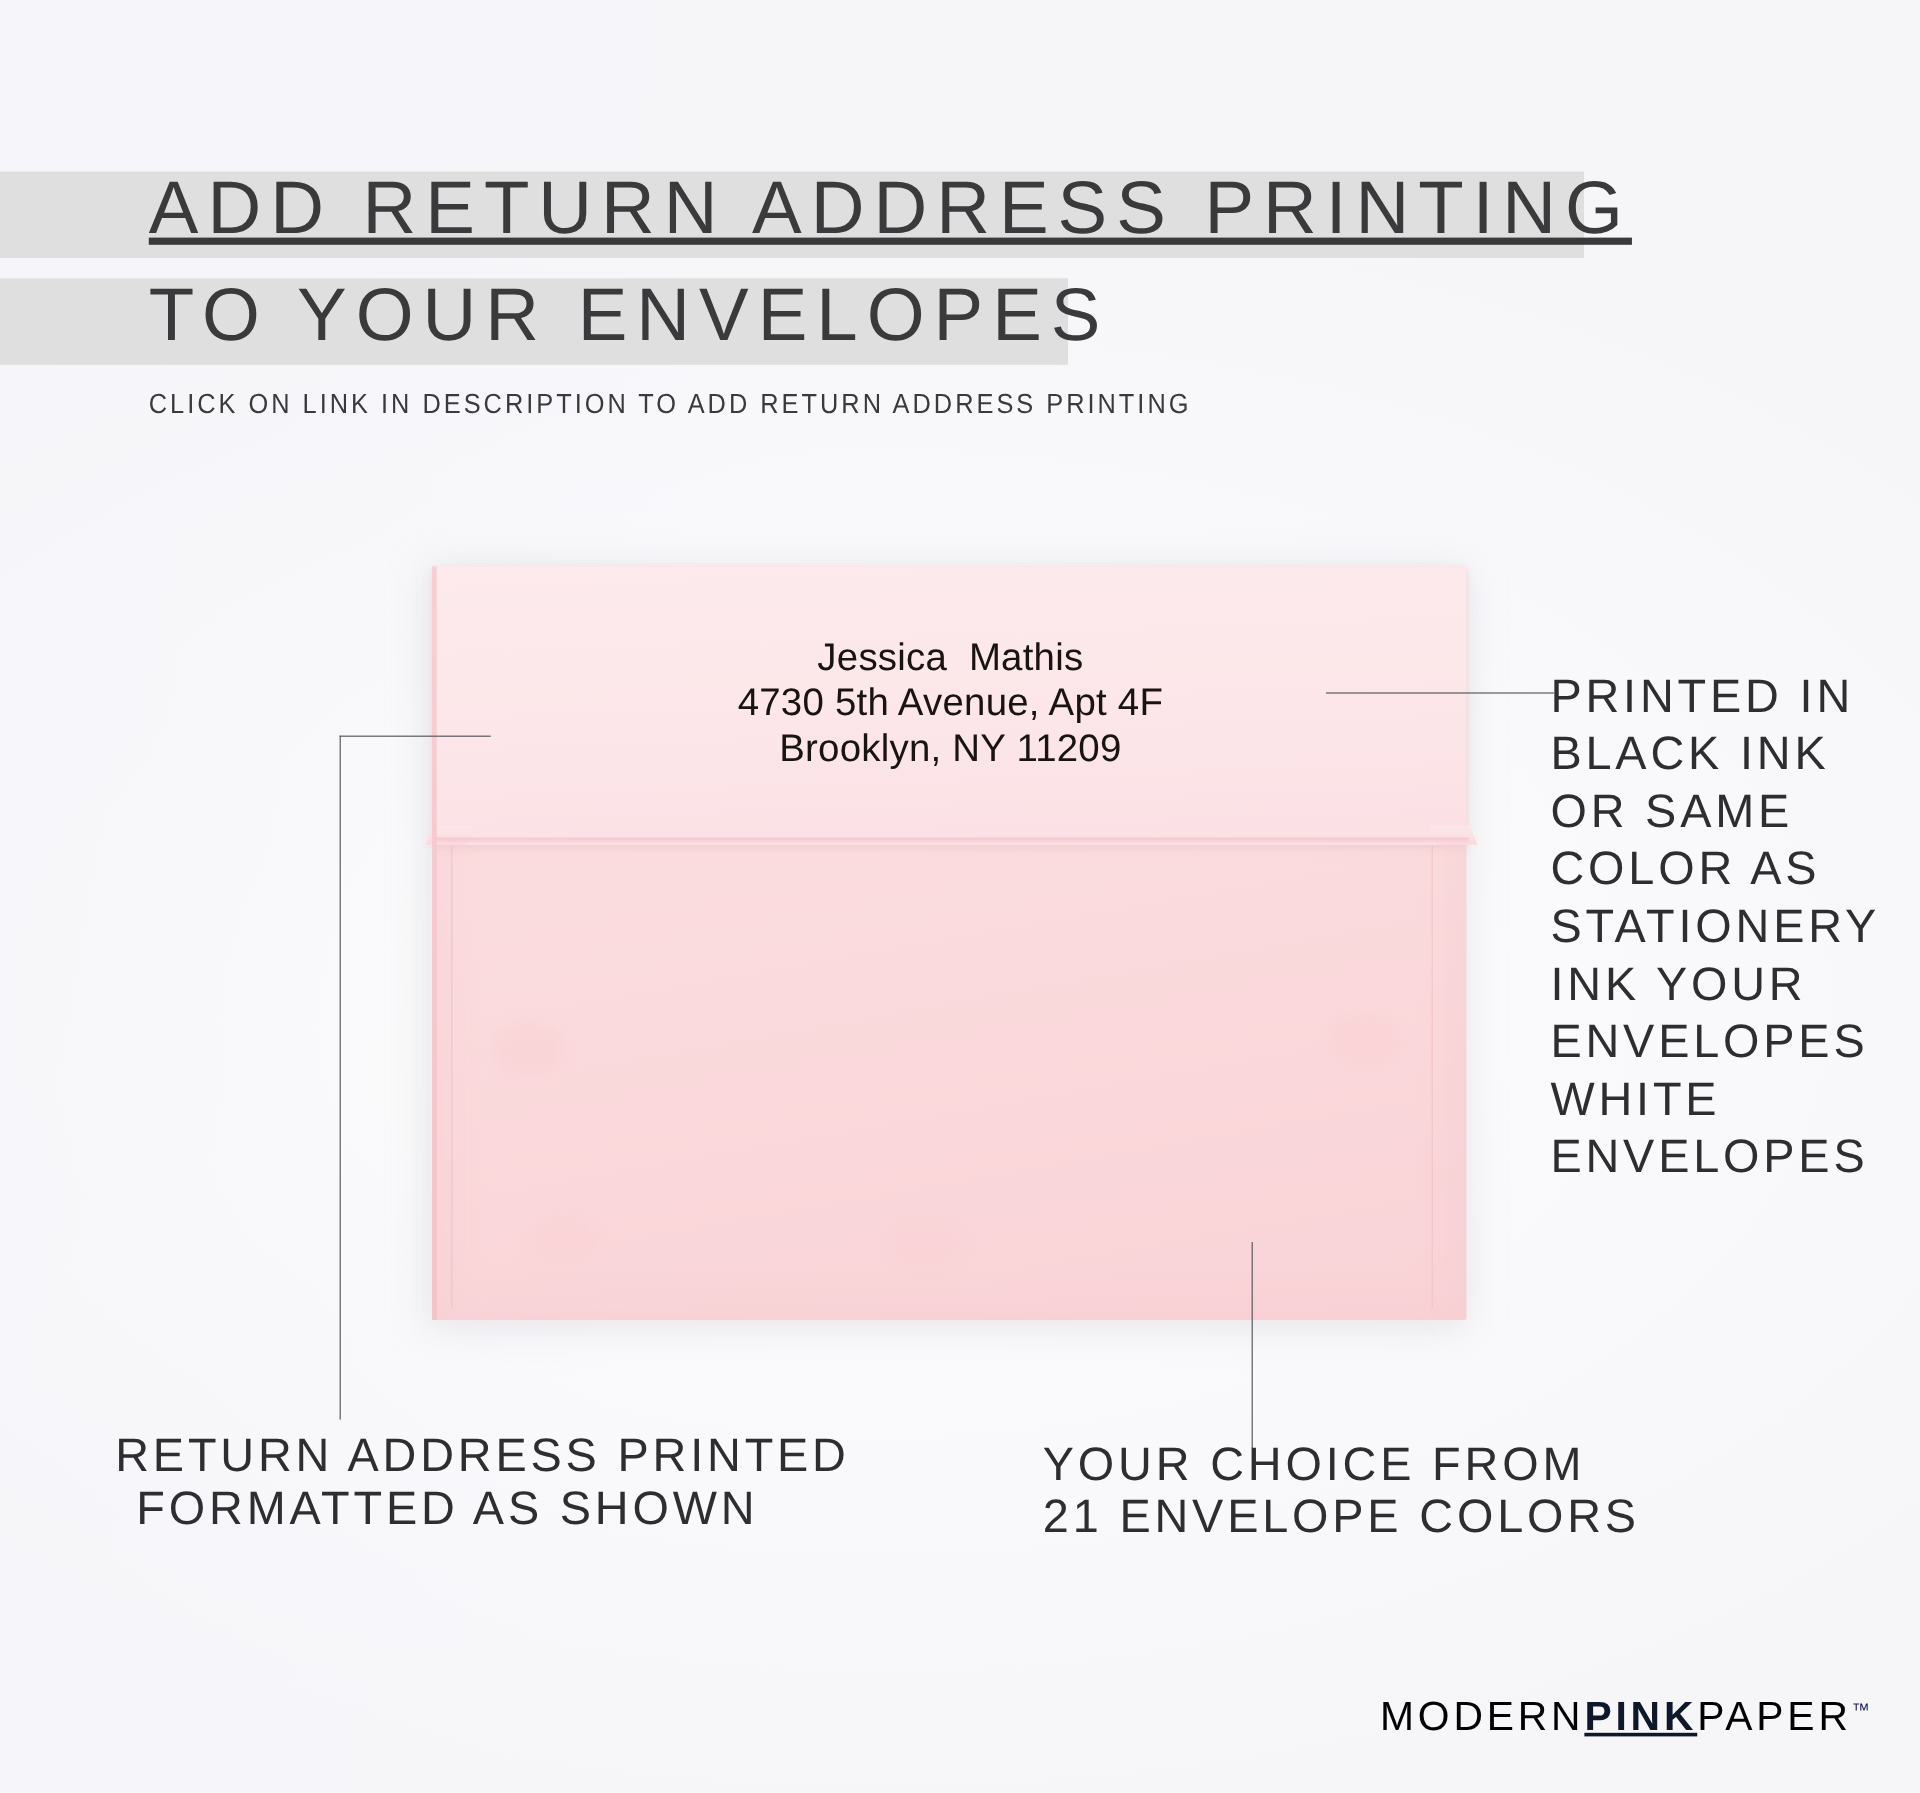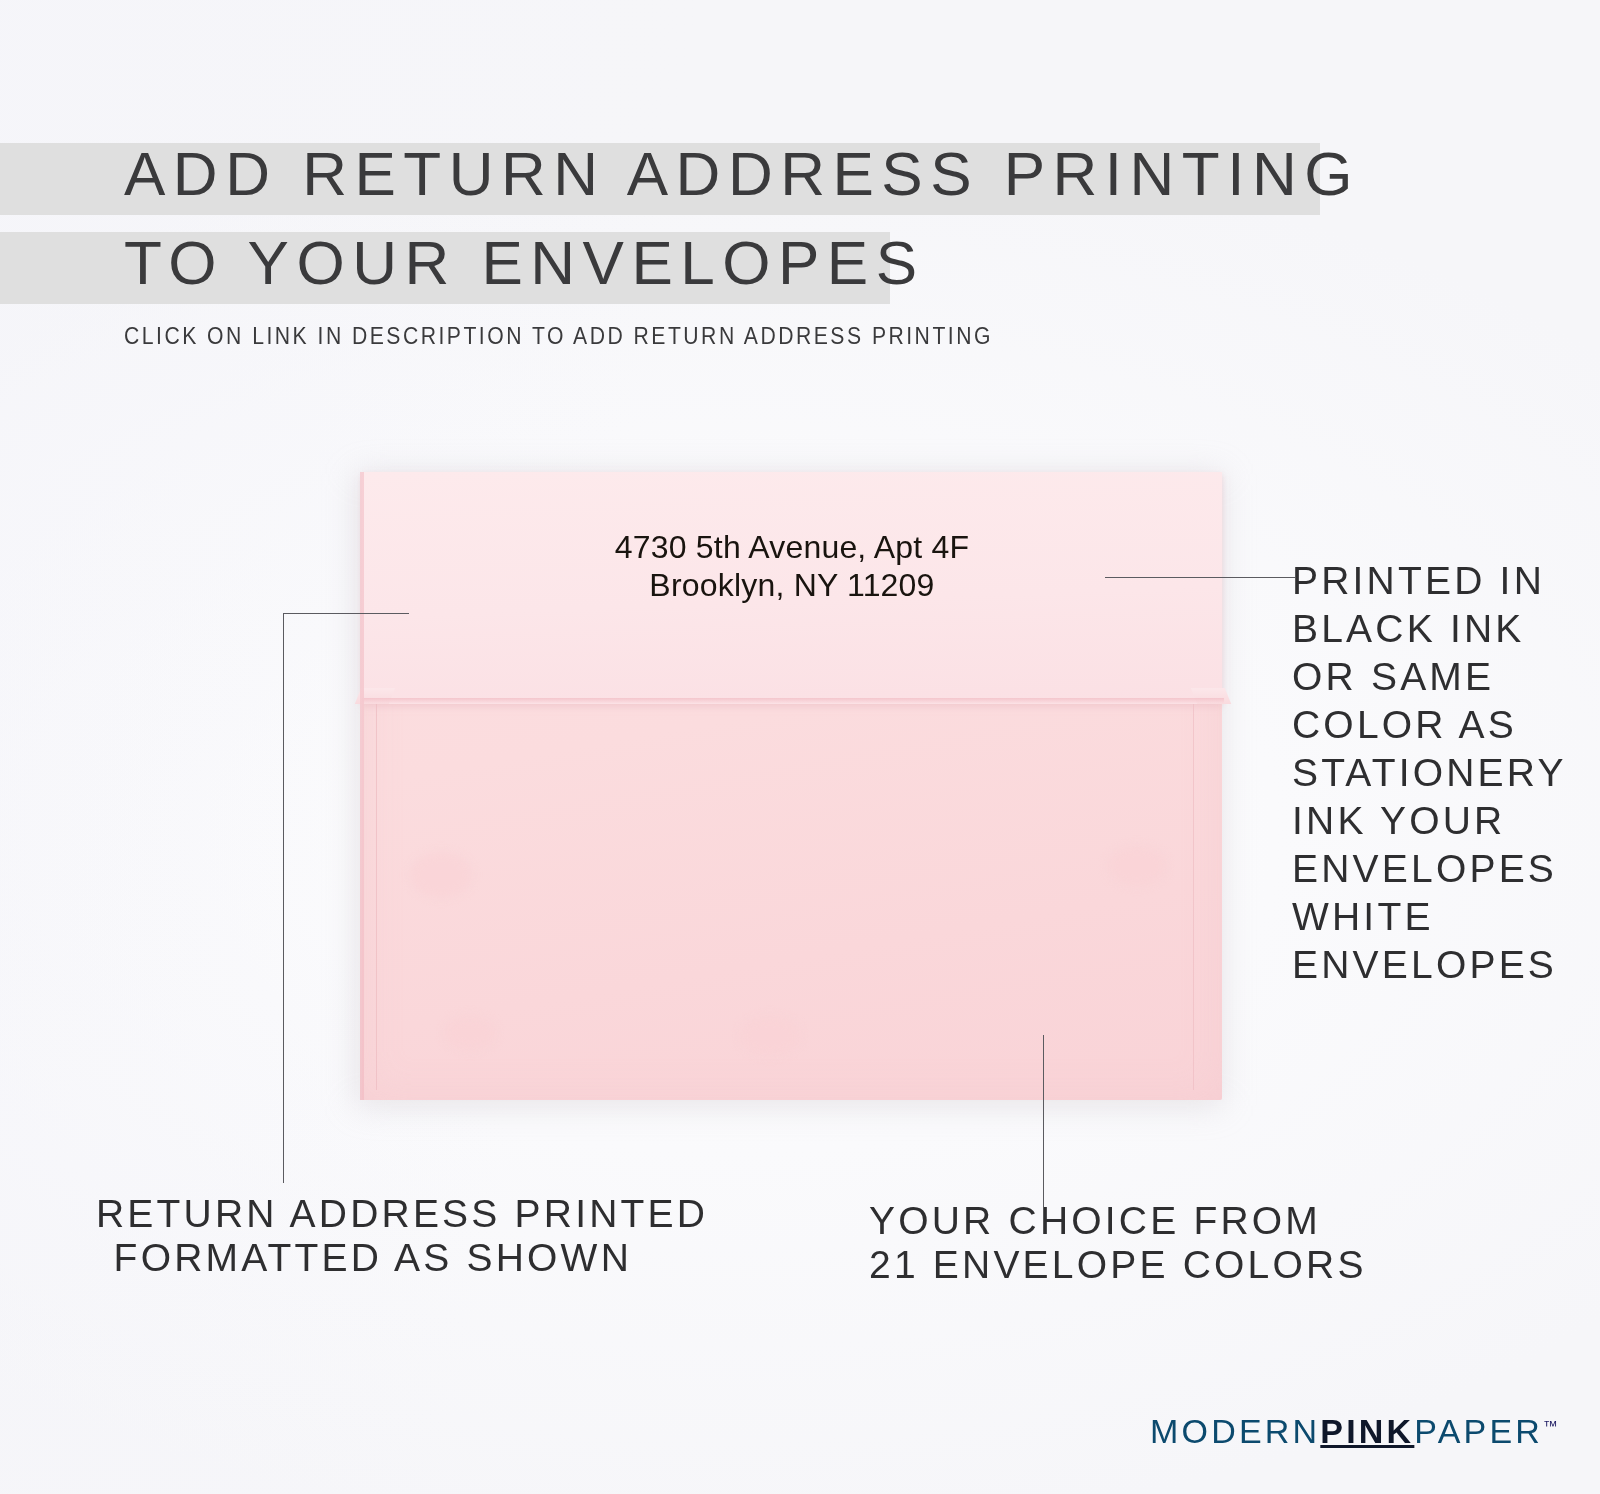--- a/index.html
+++ b/index.html
@@ -43,21 +43,21 @@
     position: absolute;
     left: 124px;
     color: #3a3a3c;
     font-family: "Liberation Sans", sans-serif;
     font-weight: 300;
     font-size: 62px;
     letter-spacing: 7.5px;
     line-height: 62px;
     white-space: nowrap;
   }
-  .title-line-1 { top: 143px; }
+  .title-line-1 { top: 143px; text-decoration: underline; }
   .title-line-2 { top: 232px; }
 
   .subtitle {
     position: absolute;
     left: 124px;
     top: 323px;
     color: #3a3a3c;
     font-size: 23px;
     font-weight: 400;
     letter-spacing: 2.7px;
@@ -216,21 +216,21 @@
   .logo {
     position: absolute;
     left: 1150px;
     top: 1412px;
     font-size: 34px;
     font-weight: 400;
     letter-spacing: 3.2px;
     white-space: nowrap;
   }
   .logo .modern,
-  .logo .paper { color: #0c4a6e; }
+  .logo .paper { color: #000000; }
   .logo .pink  { color: #0f172a; font-weight: 700; text-decoration: underline; }
   .logo .tm {
     color: #1d1b63;
     font-size: 15px;
     vertical-align: super;
     letter-spacing: 0;
   }
 </style>
 </head>
 <body>
@@ -253,20 +253,21 @@
   <div class="env-tex d"></div>
   <div class="env-seam-l"></div>
   <div class="env-seam-r"></div>
   <div class="env-flap"></div>
   <div class="flap-notch-l"></div>
   <div class="flap-notch-r"></div>
   <div class="env-flap-edge"></div>
   <div class="env-left-edge"></div>
 
   <div class="address">
+    <span class="ln">Jessica  Mathis</span>
     <span class="ln">4730 5th Avenue, Apt 4F</span>
     <span class="ln">Brooklyn, NY 11209</span>
   </div>
 </div>
 
 <div class="leader leader-right"></div>
 <div class="leader leader-left-h"></div>
 <div class="leader leader-left-v"></div>
 <div class="leader leader-mid-v"></div>
 

